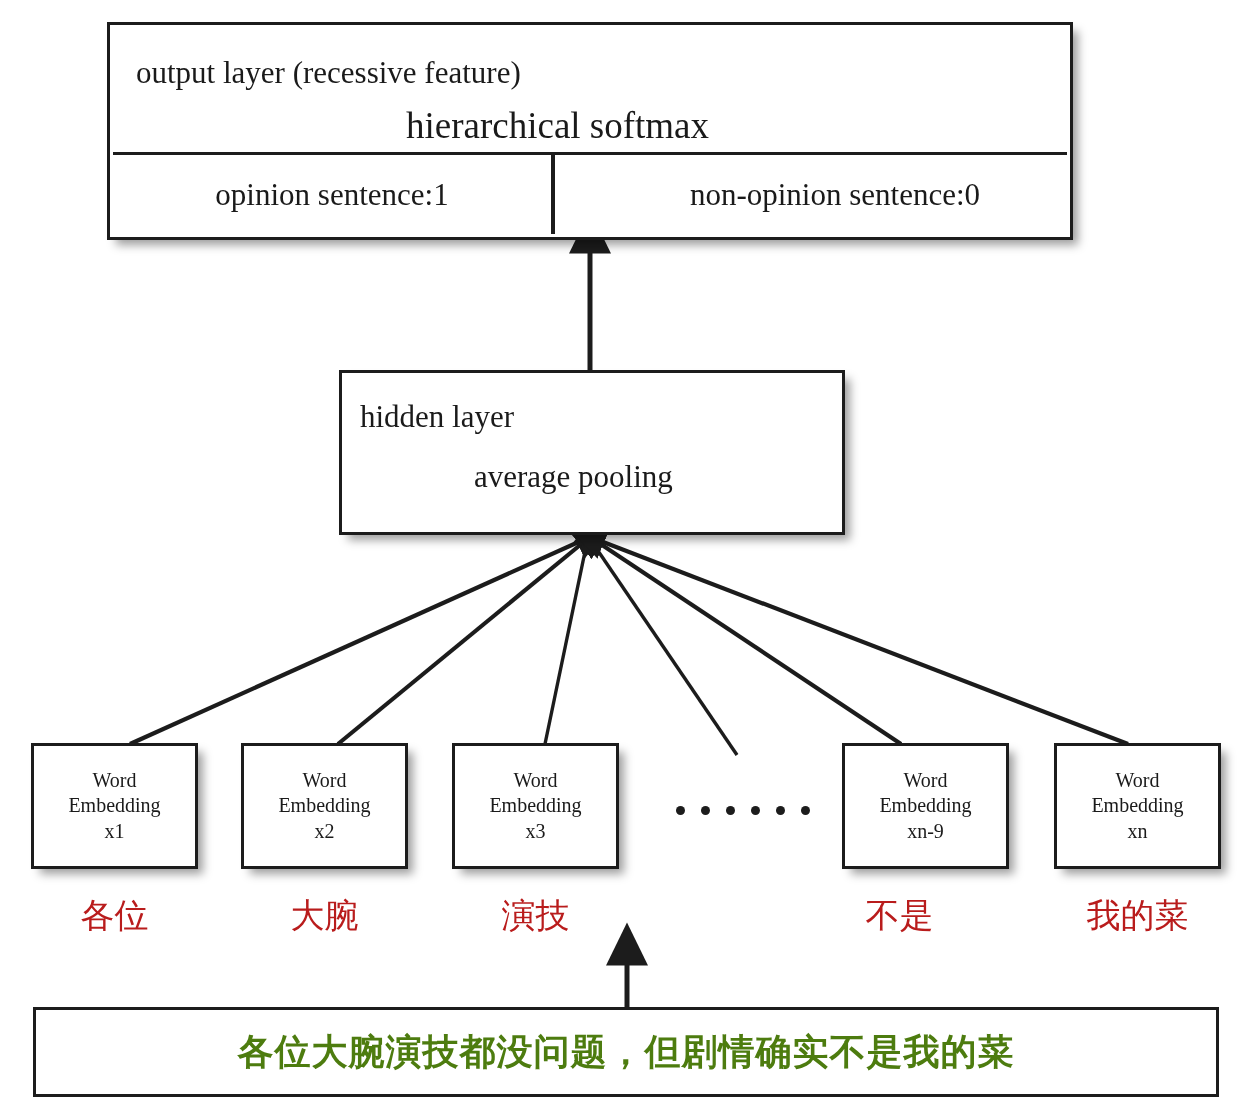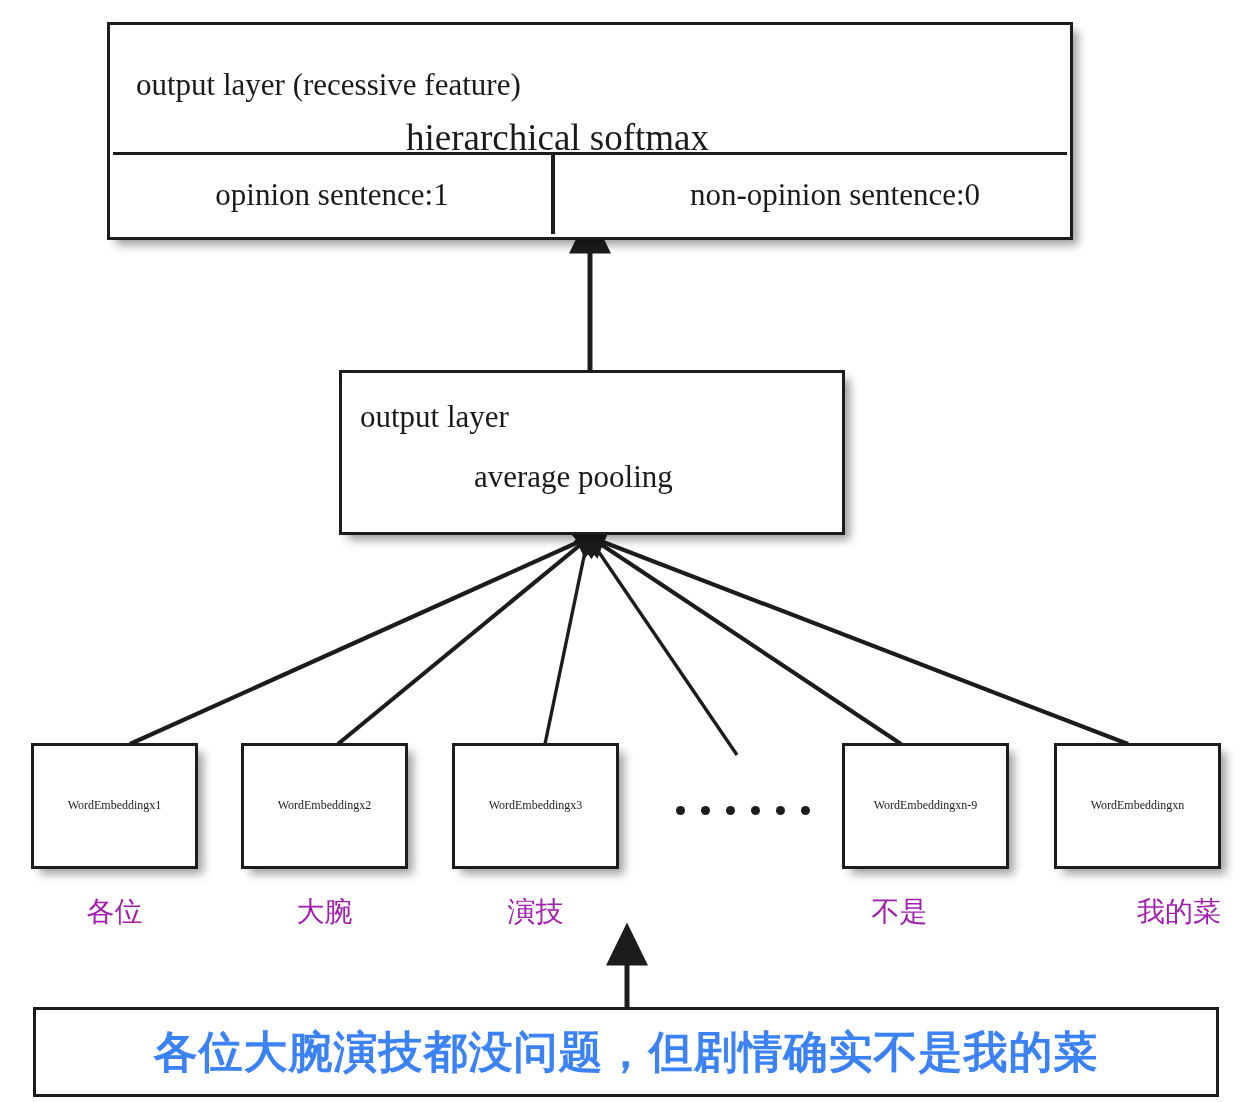--- a/index.html
+++ b/index.html
@@ -35,21 +35,21 @@
 
   
   #output-layer {
     left: 107px;
     top: 22px;
     width: 966px;
     height: 218px;
   }
   #output-top {
     position: absolute;
-    left: 0; top: 16px;
+    left: 0; top: 4px;
     width: 100%;
     height: 127px;
     box-sizing: border-box;
   }
   .out-line1 {
     position: absolute;
     left: 26px;
     top: 26px;
     font-size: 31px;
     white-space: nowrap;
@@ -114,37 +114,37 @@
     font-family: Liberation Serif, serif;
   }
 
   
   .we-box {
     top: 743px;
     width: 167px;
     height: 126px;
     border-width: 3px;
     display: flex;
-    flex-direction: row;
+    flex-direction: column;
     align-items: center;
     justify-content: center;
     line-height: 1.26;
-    font-size: 12px;
+    font-size: 20px;
   }
   .we-box .we-l1, .we-box .we-l2, .we-box .we-l3 { display: block; }
 
   
   .token-label {
     position: absolute;
     top: 893px;
     width: 167px;
     text-align: center;
-    font-size: 28px;
+    font-size: 34px;
     font-family: "DejaVu Sans", "Liberation Sans", sans-serif;
-    color: #a21caf;
+    color: #b91c1c;
     z-index: 4;
   }
 
   
   #ellipsis {
     position: absolute;
     left: 660px;
     top: 795px;
     width: 160px;
     height: 30px;
@@ -170,25 +170,25 @@
     top: 1007px;
     width: 1186px;
     height: 90px;
     box-shadow: none;
     border-width: 3px;
     display: flex;
     align-items: center;
     justify-content: center;
   }
   #sentence-text {
-    font-size: 44px;
+    font-size: 36px;
     font-family: "DejaVu Sans", "Liberation Sans", sans-serif;
     font-weight: 700;
     letter-spacing: 1px;
-    color: #3b82f6;
+    color: #4d7c0f;
     white-space: nowrap;
   }
 </style>
 </head>
 <body>
 
 <div id="canvas">
 
   <svg class="wires" viewBox="0 0 1250 1102">
     <defs>
@@ -214,21 +214,21 @@
       <div class="out-line1">output layer (recessive feature)</div>
       <div class="out-line2">hierarchical softmax</div>
     </div>
     <div id="output-cells">
       <div id="cell-opinion">opinion sentence:1</div>
       <div id="cell-nonopinion">non-opinion sentence:0</div>
     </div>
   </div>
 
   <div id="hidden-layer" class="box">
-    <div class="hid-line1">output layer</div>
+    <div class="hid-line1">hidden layer</div>
     <div class="hid-line2">average pooling</div>
   </div>
 
   <div class="box we-box" style="left:31px;">
     <span class="we-l1">Word</span>
     <span class="we-l2">Embedding</span>
     <span class="we-l3">x1</span>
   </div>
   <div class="box we-box" style="left:241px;">
     <span class="we-l1">Word</span>
@@ -257,19 +257,19 @@
     <i></i>
     <i></i>
     <i></i>
     <i></i>
   </div>
 
   <div class="token-label" style="left:31px;">各位</div>
   <div class="token-label" style="left:241px;">大腕</div>
   <div class="token-label" style="left:452px;text-align:center;">演技</div>
   <div class="token-label" style="left:816px;">不是</div>
-  <div class="token-label" style="left:1054px;text-align:right;">我的菜</div>
+  <div class="token-label" style="left:1054px;">我的菜</div>
 
   <div id="sentence-box" class="box">
     <span id="sentence-text">各位大腕演技都没问题，但剧情确实不是我的菜</span>
   </div>
 
 </div>
 
 </body></html>

